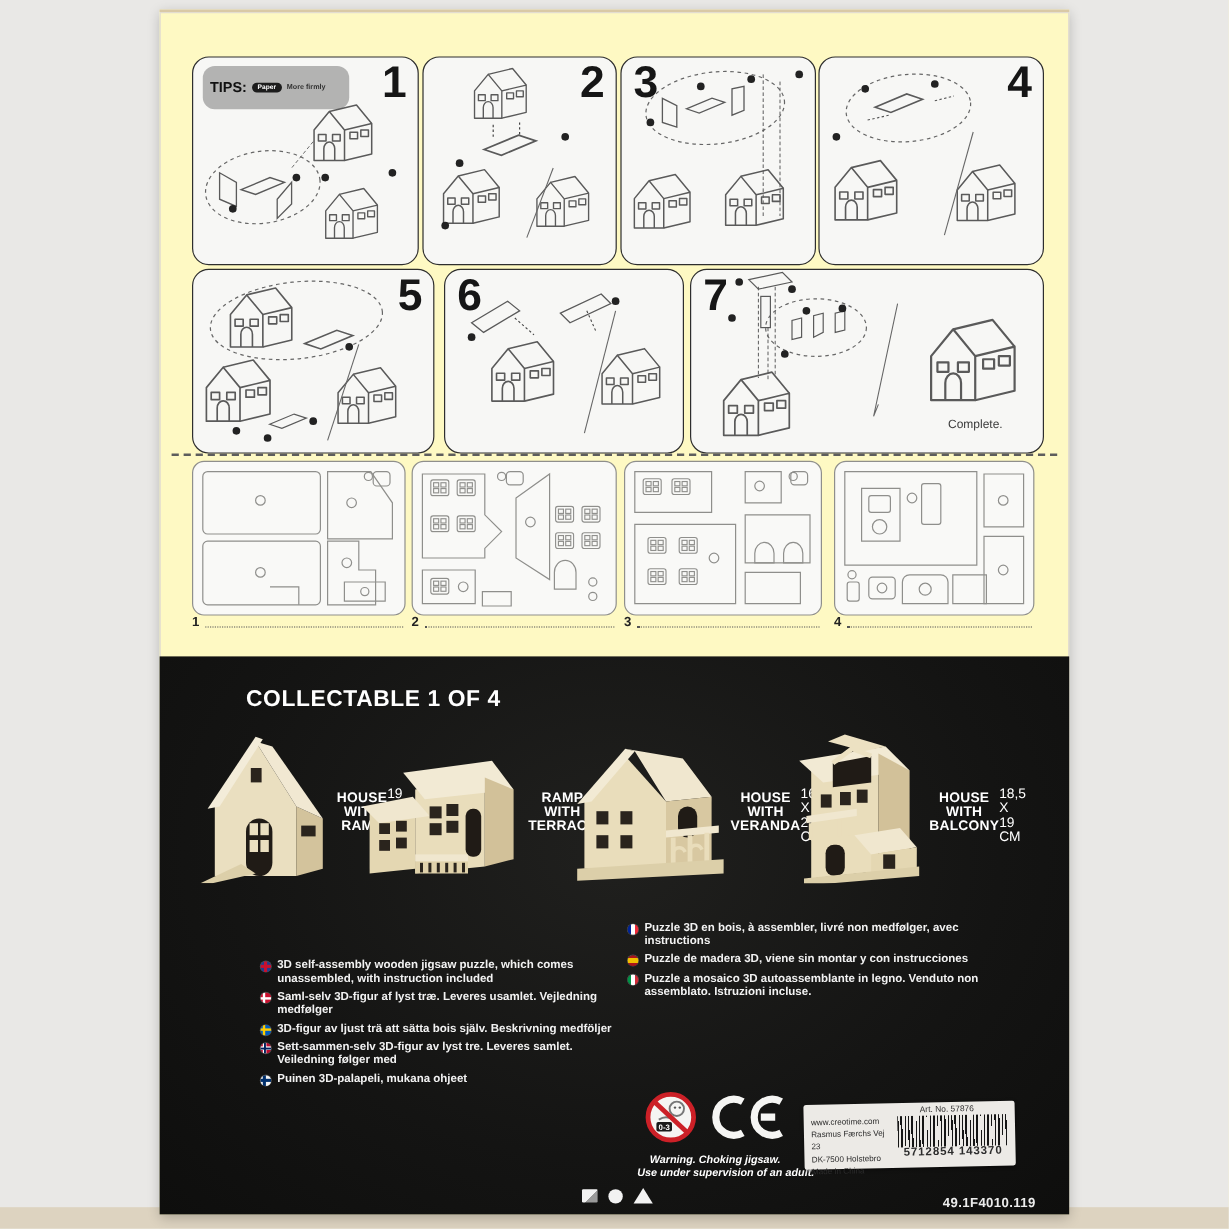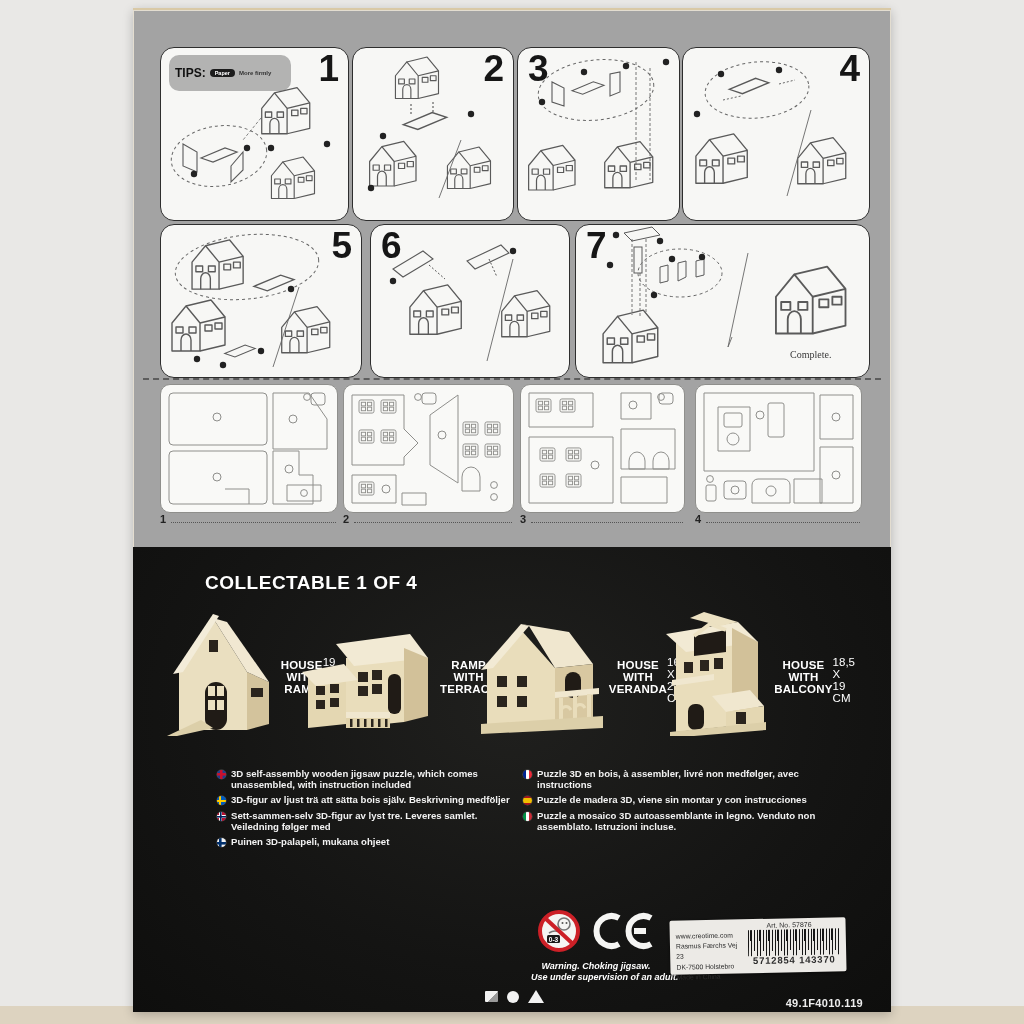--- a/index.html
+++ b/index.html
@@ -6,21 +6,21 @@
   body{
     width:1024px;height:1024px;position:relative;overflow:hidden;
     background:#e9e8e6;
     font-family:"Liberation Sans", sans-serif;
     -webkit-font-smoothing:antialiased;
   }
   .photo-floor{position:absolute;left:0;right:0;bottom:0;height:18px;background:#ddd3c0;}
   
   .box{
     position:absolute;left:133px;top:8px;width:758px;height:1002px;
-    background:#a3a3a3;
+    background:#fef9c3;
     box-shadow:0 3px 10px rgba(0,0,0,.22), inset 0 0 0 1px #e3ddd0;
     border-top:2px solid #d9c9a6;
   }
   
   .panel{
     position:absolute;border:1.6px solid #2e2e2e;border-radius:14px;
     background:#f7f7f5;
   }
   .step-num{
     position:absolute;top:2px;font-size:37px;font-weight:bold;color:#161616;
@@ -67,21 +67,21 @@
   }
   .houses-row{
     position:absolute;left:44px;right:36px;top:40px;height:172px;
     display:flex;justify-content:space-between;
   }
   .house-col{width:168px;display:flex;flex-direction:row;align-items:center;justify-content:flex-end;}
   .house-photo{height:126px;display:flex;align-items:flex-end;}
   .house-name{color:#fff;font-size:11.5px;font-weight:bold;letter-spacing:.2px;margin-top:7px;text-align:center;}
   .house-size{color:#fff;font-size:11.5px;font-weight:normal;margin-top:14px;text-align:left;}
   .desc-col{position:absolute;top:222px;}
-  .desc-col.left{left:84px;width:300px;}
+  .desc-col.left{left:84px;width:300px;margin-top:31px;}
   .desc-col.right{left:390px;width:310px;}
   .desc-row{display:flex;align-items:flex-start;gap:5px;margin-bottom:5.2px;}
   .flag{width:9px;height:9px;border-radius:50%;flex:0 0 9px;margin-top:1px;box-shadow:0 0 0 .5px rgba(255,255,255,.25);}
   .desc-text{color:#f2f2f2;font-size:9.6px;font-weight:bold;line-height:1.1;}
   .flag-uk{background:
     linear-gradient(#c8102e,#c8102e) 50% 50%/100% 2.6px no-repeat,
     linear-gradient(#c8102e,#c8102e) 50% 50%/2.6px 100% no-repeat,
     linear-gradient(45deg,#fff 0 1px,transparent 1px),#1f3d8f;}
   .flag-dk{background:
     linear-gradient(#fff,#fff) 50% 50%/100% 2.4px no-repeat,
@@ -276,21 +276,21 @@
       <use href="#sym-house" x="24" y="84" width="66" height="58"></use>
       <circle cx="40" cy="10" r="3.2" fill="#222"></circle>
         <circle cx="84" cy="16" r="3.2" fill="#222"></circle>
       <circle cx="34" cy="40" r="3.2" fill="#222"></circle>
         <circle cx="78" cy="70" r="3.2" fill="#222"></circle>
       <circle cx="96" cy="34" r="3.2" fill="#222"></circle>
         <circle cx="126" cy="32" r="3.2" fill="#222"></circle>
       <path d="M172 28 L152 122 M152 122 l4 -10" stroke="#666" stroke-width=".9" fill="none"></path>
       <use href="#sym-house" x="196" y="40" width="84" height="74"></use>
     </svg>
-    <span class="complete-label" style="left:214px;top:124px;font-family:Liberation Serif, serif;">Complete.</span>
+    <span class="complete-label" style="left:214px;top:124px;">Complete.</span>
   </div>
 
   <div class="cutline"></div>
 
   <div class="sheet" style="left:27px;top:374px;width:176px;height:127px;">
     <svg class="diagram" viewBox="0 0 176 127">
       <g fill="none" stroke="#8f8f8c" stroke-width="1">
         <rect x="8" y="8" width="98" height="52" rx="4"></rect>
         <rect x="8" y="66" width="98" height="53" rx="4"></rect>
         <path d="M64 104 h24 v15"></path>
@@ -515,20 +515,24 @@
         <div class="house-size">18,5 X 19 CM</div>
       </div>
     </div>
 
     <div class="desc-col left">
       <div class="desc-row">
         <span class="flag flag-uk"></span>
         <span class="desc-text">3D self-assembly wooden jigsaw puzzle, which comes unassembled, with instruction included</span>
       </div>
       <div class="desc-row">
+        <span class="flag flag-dk"></span>
+        <span class="desc-text">Saml-selv 3D-figur af lyst træ. Leveres usamlet. Vejledning medfølger</span>
+      </div>
+      <div class="desc-row">
         <span class="flag flag-se"></span>
         <span class="desc-text">3D-figur av ljust trä att sätta bois själv. Beskrivning medföljer</span>
       </div>
       <div class="desc-row">
         <span class="flag flag-no"></span>
         <span class="desc-text">Sett-sammen-selv 3D-figur av lyst tre. Leveres samlet. Veiledning følger med</span>
       </div>
       <div class="desc-row">
         <span class="flag flag-fi"></span>
         <span class="desc-text">Puinen 3D-palapeli, mukana ohjeet</span>

